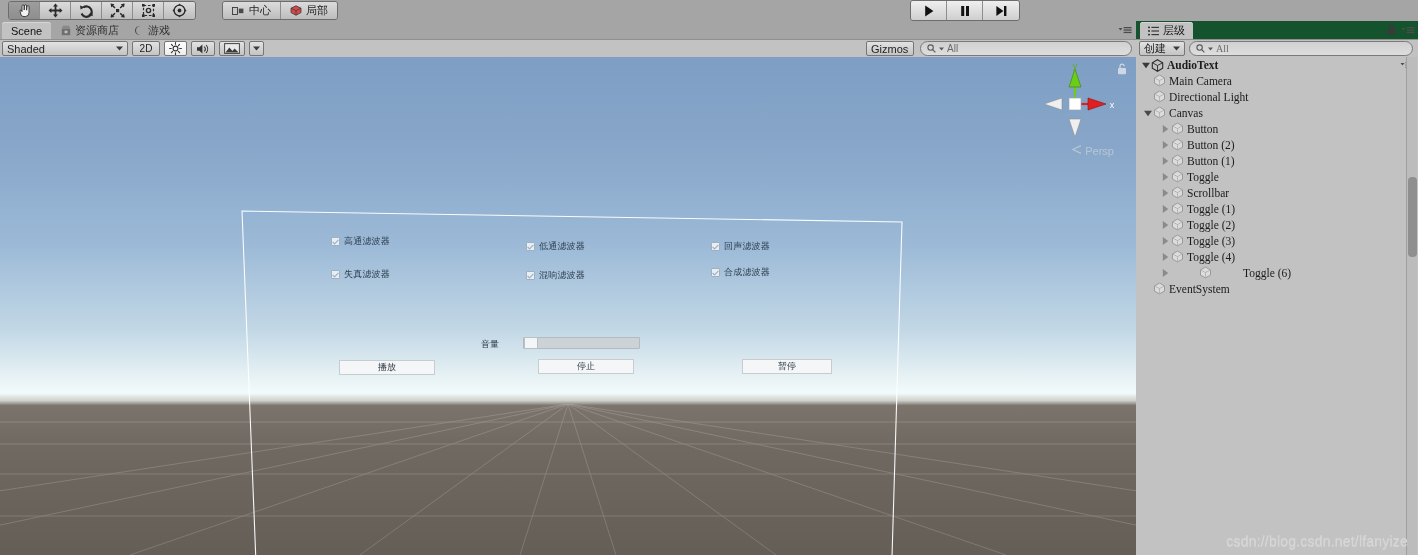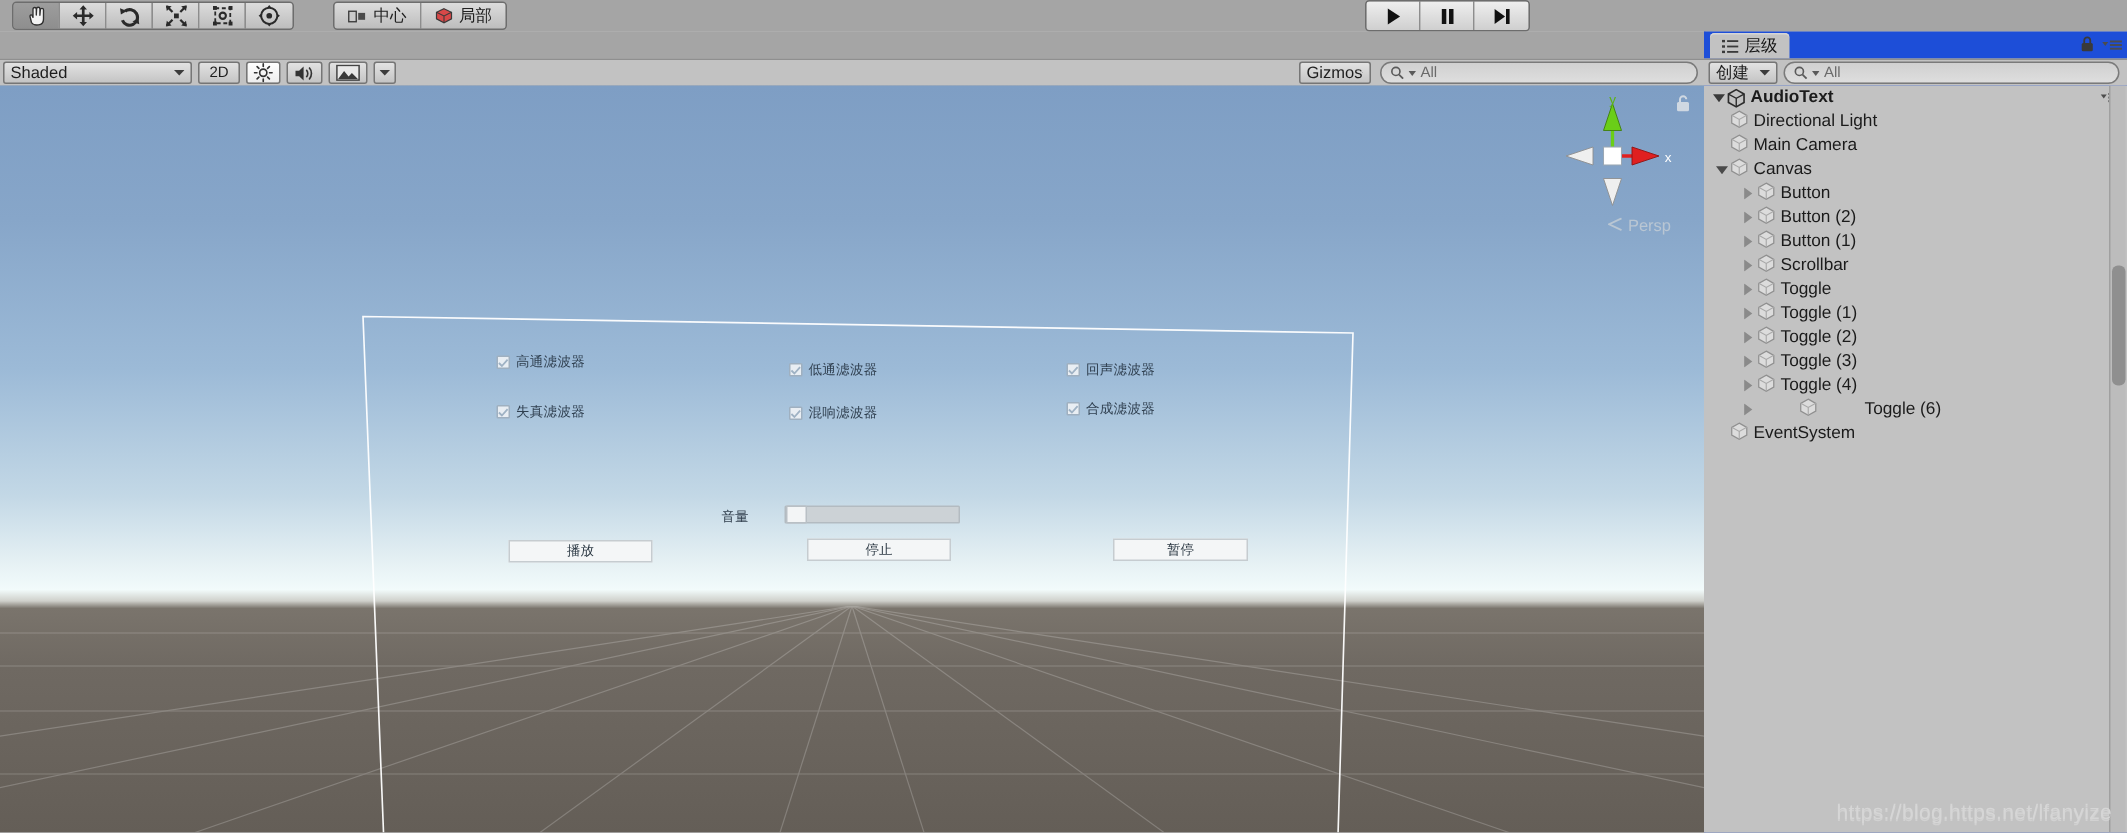--- a/index.html
+++ b/index.html
@@ -120,21 +120,21 @@
     display: flex; align-items: center; justify-content: center;
     font-size: 9px; color: #2c3944;
   }
 
   
   .gizmo { position: absolute; right: 18px; top: 6px; width: 86px; height: 80px; }
   .gizmo-persp { position: absolute; right: 22px; top: 88px; font-size: 11px; color: #b9c6d3; display: flex; gap:3px;}
   .lock-icon { position: absolute; right: 9px; top: 6px; width: 10px; height: 12px; }
 
   
-  .hier-panel { position: absolute; left: 1136px; top: 21px; width: 282px; height: 534px; background: #1d4ed8; }
+  .hier-panel { position: absolute; left: 1136px; top: 21px; width: 282px; height: 534px; background: #14532d; font-family: Liberation Serif, serif; }
   .hier-tabbar { position: relative; height: 18px; }
   .hier-tab {
     position: absolute; left: 4px; top: 1px; height: 17px; padding: 0 8px;
     display: flex; align-items: center; gap: 4px; background: #c2c2c2;
     border-radius: 3px 3px 0 0; font-size: 11px; color: #141414; box-shadow: inset 0 1px 0 #d6d6d6;
     cursor: default; white-space: nowrap;
   }
   .hier-head-icons { position: absolute; right: 3px; top: 3px; display: flex; align-items: center; gap: 5px; }
   .hier-toolbar {
     position: absolute; left: 0; top: 18px; width: 282px; height: 18px;
@@ -254,20 +254,45 @@
         <svg width="14" height="14" viewBox="0 0 14 14">
           <path d="M2.4 2 L9.4 7 L2.4 12 Z" fill="#111"></path>
           <rect x="10" y="2" width="2.4" height="10" fill="#111"></rect>
         </svg>
       </div>
     </div>
   </div>
 
   <div class="scene-panel">
 
+    <div class="tabbar">
+      <div class="tab active" style="left:2px;">
+        <span>Scene</span>
+      </div>
+      <div class="tab" style="left:52px;">
+        <svg width="10" height="11" viewBox="0 0 10 11">
+          <rect x="0.8" y="3.6" width="8.4" height="6.6" fill="#6f6f6f"></rect>
+          <path d="M0.8 3.6 L2 0.8 L8 0.8 L9.2 3.6 Z" fill="#888"></path>
+          <rect x="3.6" y="5.6" width="2.8" height="2.6" fill="#c2c2c2"></rect>
+        </svg>
+        <span>资源商店</span>
+      </div>
+      <div class="tab" style="left:124px;">
+        <svg width="11" height="11" viewBox="0 0 11 11">
+          <path d="M7.5 1 A4.6 4.6 0 1 0 7.5 10 A3.8 3.8 0 1 1 7.5 1 Z" fill="#4a4a4a"></path>
+        </svg>
+        <span>游戏</span>
+      </div>
+      <svg class="tab-menu-icon" width="14" height="10" viewBox="0 0 14 10">
+        <path d="M0.5 3 L4.5 3 L2.5 5.6 Z" fill="#4c4c4c"></path>
+        <rect x="5.6" y="2" width="8" height="1.3" fill="#4c4c4c"></rect>
+        <rect x="5.6" y="4.4" width="8" height="1.3" fill="#4c4c4c"></rect>
+        <rect x="5.6" y="6.8" width="8" height="1.3" fill="#4c4c4c"></rect>
+      </svg>
+    </div>
 
     <div class="scene-toolbar">
       <div class="dd" style="width:126px;">
         <span>Shaded</span>
         <svg width="7" height="5" viewBox="0 0 7 5">
             <path d="M0 0.6 L7 0.6 L3.5 4.4 Z" fill="#3c3c3c"></path>
           </svg>
       </div>
       <div class="sq-btn" style="width:28px;">
         <span>2D</span>
@@ -503,29 +528,29 @@
         </svg>
       </div>
 
       <div id="tree-rows">
           <div class="hier-row" style="padding-left: 6px;">
             <span class="twisty"></span>
             <span><svg class="go-icon" viewBox="0 0 14 14">
                 <path d="M7 1.2 L12.4 4.2 L12.4 9.8 L7 12.8 L1.6 9.8 L1.6 4.2 Z" fill="#dcdcdc" stroke="#909090" stroke-width="0.9"></path>
                 <path d="M1.6 4.2 L7 7.1 L12.4 4.2 M7 7.1 L7 12.8" fill="none" stroke="#a8a8a8" stroke-width="0.8"></path>
               </svg></span>
-            <span>Directional Light</span>
+            <span>Main Camera</span>
           </div>
           <div class="hier-row" style="padding-left: 6px;">
             <span class="twisty"></span>
             <span><svg class="go-icon" viewBox="0 0 14 14">
                 <path d="M7 1.2 L12.4 4.2 L12.4 9.8 L7 12.8 L1.6 9.8 L1.6 4.2 Z" fill="#dcdcdc" stroke="#909090" stroke-width="0.9"></path>
                 <path d="M1.6 4.2 L7 7.1 L12.4 4.2 M7 7.1 L7 12.8" fill="none" stroke="#a8a8a8" stroke-width="0.8"></path>
               </svg></span>
-            <span>Main Camera</span>
+            <span>Directional Light</span>
           </div>
           <div class="hier-row" style="padding-left: 6px;">
             <span class="twisty">
               <svg width="8" height="7" viewBox="0 0 8 7">
                 <path d="M0 0.8 L8 0.8 L4 6.2 Z" fill="#4a4a4a"></path>
               </svg>
             </span>
             <span><svg class="go-icon" viewBox="0 0 14 14">
                 <path d="M7 1.2 L12.4 4.2 L12.4 9.8 L7 12.8 L1.6 9.8 L1.6 4.2 Z" fill="#dcdcdc" stroke="#909090" stroke-width="0.9"></path>
                 <path d="M1.6 4.2 L7 7.1 L12.4 4.2 M7 7.1 L7 12.8" fill="none" stroke="#a8a8a8" stroke-width="0.8"></path>
@@ -571,33 +596,33 @@
           <div class="hier-row" style="padding-left: 24px;">
             <span class="twisty">
               <svg width="7" height="8" viewBox="0 0 7 8">
                 <path d="M0.8 0 L0.8 8 L6.2 4 Z" fill="#8a8a8a"></path>
               </svg>
             </span>
             <span><svg class="go-icon" viewBox="0 0 14 14">
                 <path d="M7 1.2 L12.4 4.2 L12.4 9.8 L7 12.8 L1.6 9.8 L1.6 4.2 Z" fill="#dcdcdc" stroke="#909090" stroke-width="0.9"></path>
                 <path d="M1.6 4.2 L7 7.1 L12.4 4.2 M7 7.1 L7 12.8" fill="none" stroke="#a8a8a8" stroke-width="0.8"></path>
               </svg></span>
+            <span>Toggle</span>
+          </div>
+          <div class="hier-row" style="padding-left: 24px;">
+            <span class="twisty">
+              <svg width="7" height="8" viewBox="0 0 7 8">
+                <path d="M0.8 0 L0.8 8 L6.2 4 Z" fill="#8a8a8a"></path>
+              </svg>
+            </span>
+            <span><svg class="go-icon" viewBox="0 0 14 14">
+                <path d="M7 1.2 L12.4 4.2 L12.4 9.8 L7 12.8 L1.6 9.8 L1.6 4.2 Z" fill="#dcdcdc" stroke="#909090" stroke-width="0.9"></path>
+                <path d="M1.6 4.2 L7 7.1 L12.4 4.2 M7 7.1 L7 12.8" fill="none" stroke="#a8a8a8" stroke-width="0.8"></path>
+              </svg></span>
             <span>Scrollbar</span>
-          </div>
-          <div class="hier-row" style="padding-left: 24px;">
-            <span class="twisty">
-              <svg width="7" height="8" viewBox="0 0 7 8">
-                <path d="M0.8 0 L0.8 8 L6.2 4 Z" fill="#8a8a8a"></path>
-              </svg>
-            </span>
-            <span><svg class="go-icon" viewBox="0 0 14 14">
-                <path d="M7 1.2 L12.4 4.2 L12.4 9.8 L7 12.8 L1.6 9.8 L1.6 4.2 Z" fill="#dcdcdc" stroke="#909090" stroke-width="0.9"></path>
-                <path d="M1.6 4.2 L7 7.1 L12.4 4.2 M7 7.1 L7 12.8" fill="none" stroke="#a8a8a8" stroke-width="0.8"></path>
-              </svg></span>
-            <span>Toggle</span>
           </div>
           <div class="hier-row" style="padding-left: 24px;">
             <span class="twisty">
               <svg width="7" height="8" viewBox="0 0 7 8">
                 <path d="M0.8 0 L0.8 8 L6.2 4 Z" fill="#8a8a8a"></path>
               </svg>
             </span>
             <span><svg class="go-icon" viewBox="0 0 14 14">
                 <path d="M7 1.2 L12.4 4.2 L12.4 9.8 L7 12.8 L1.6 9.8 L1.6 4.2 Z" fill="#dcdcdc" stroke="#909090" stroke-width="0.9"></path>
                 <path d="M1.6 4.2 L7 7.1 L12.4 4.2 M7 7.1 L7 12.8" fill="none" stroke="#a8a8a8" stroke-width="0.8"></path>
@@ -661,14 +686,14 @@
             <span>EventSystem</span>
           </div>
         </div>
 
       <div class="vscroll" style="top:0; height:498px;">
         <div class="vscroll-thumb" style="top:120px; height:80px;"></div>
       </div>
     </div>
   </div>
 
-  <div class="watermark">https://blog.https.net/lfanyize</div>
+  <div class="watermark">csdn://blog.csdn.net/lfanyize</div>
 </div>
 
 </body></html>

